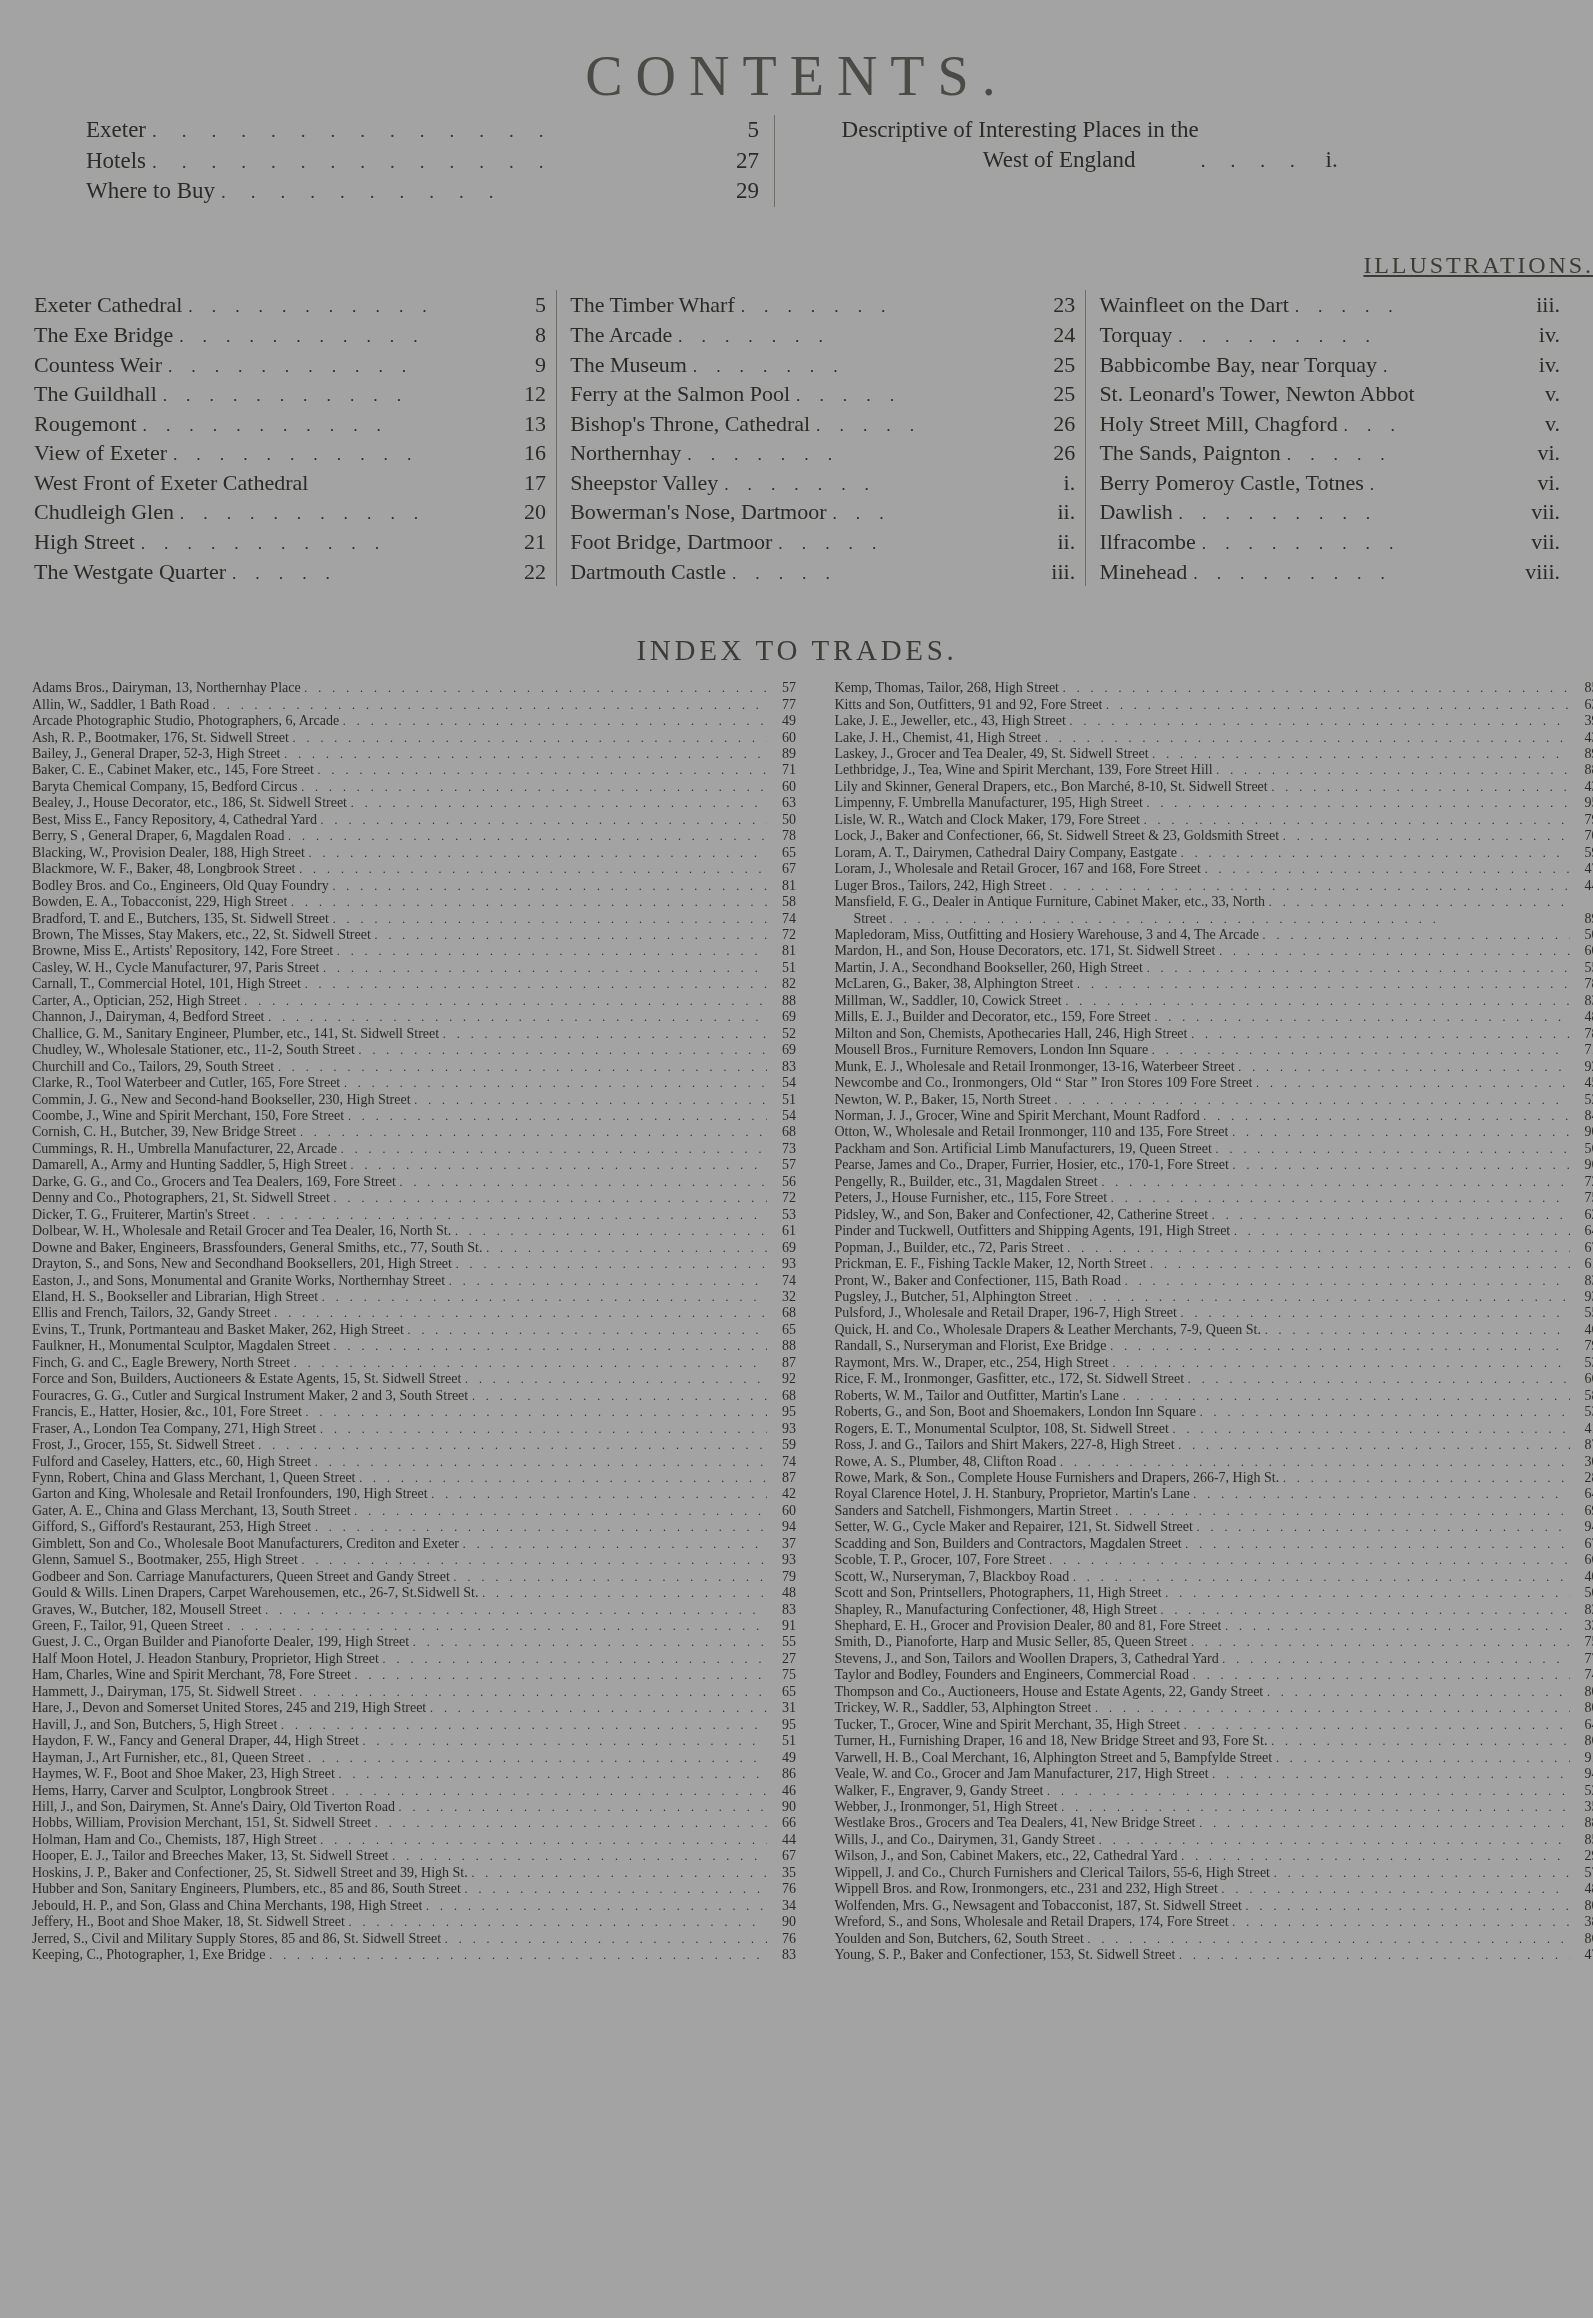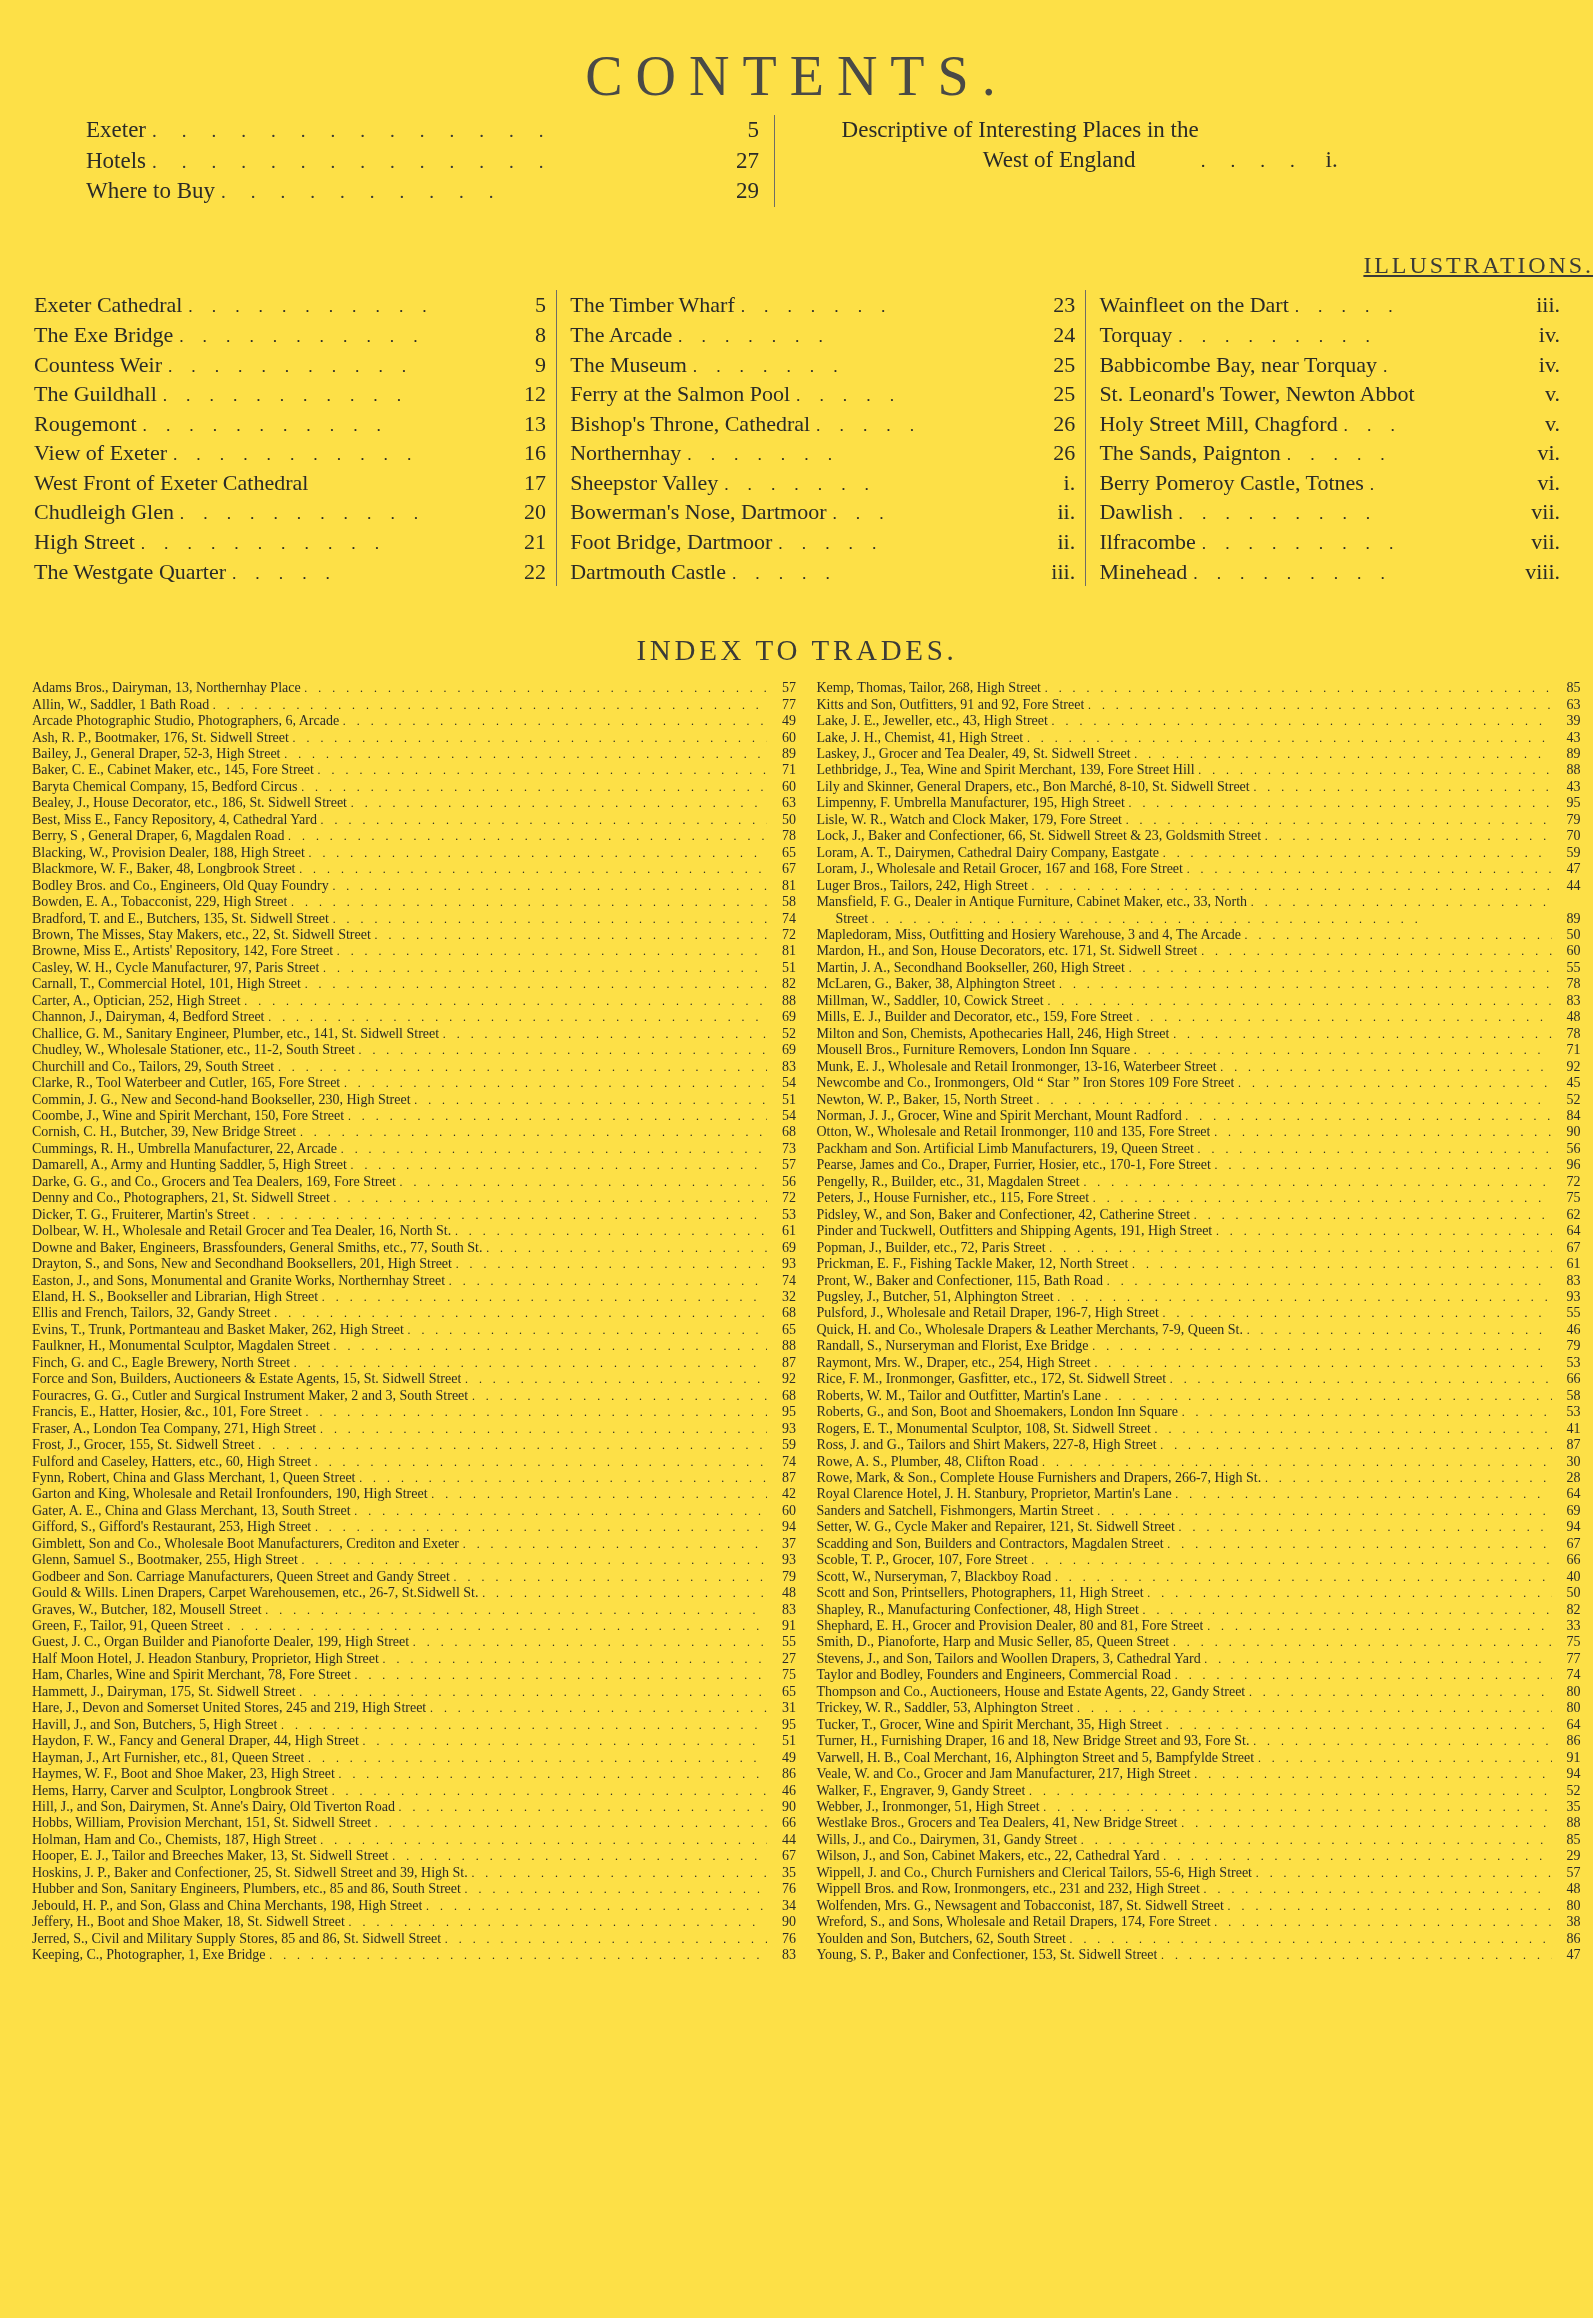--- a/index.html
+++ b/index.html
@@ -13,21 +13,21 @@
     font-family: "Liberation Serif", serif;
     color: #2b2b28;
     position: relative;
     overflow: hidden;
   }
   .page {
     position: absolute;
     left: 0; top: 0;
     width: 1594px;
     height: 2319px;
-    background: #fde047;
+    background: #a3a3a3;
   }
 
   
   .contents-title {
     text-align: center;
     font-size: 56px;
     letter-spacing: 13px;
     margin-top: 44px;
     color: #4a4a46;
     font-family: "Liberation Serif", serif;
@@ -100,20 +100,21 @@
   .trades-title {
     text-align: center;
     font-size: 29px;
     letter-spacing: 3.7px;
     margin-top: 48px;
     color: #3b3b37;
   }
   .trades-wrap {
     display: flex;
     margin: 13px 32px 0 32px;
+    gap: 18px;
   }
   .trades-col {
     width: 764px;
     font-size: 14px;
     line-height: 1.176;
   }
   .trades-col.left { padding-right: 10.2px; }
   .trades-col.right { padding-left: 10.2px; }
   .t-row { display: flex; align-items: baseline; }
   .t-label { white-space: nowrap; overflow: hidden; }

